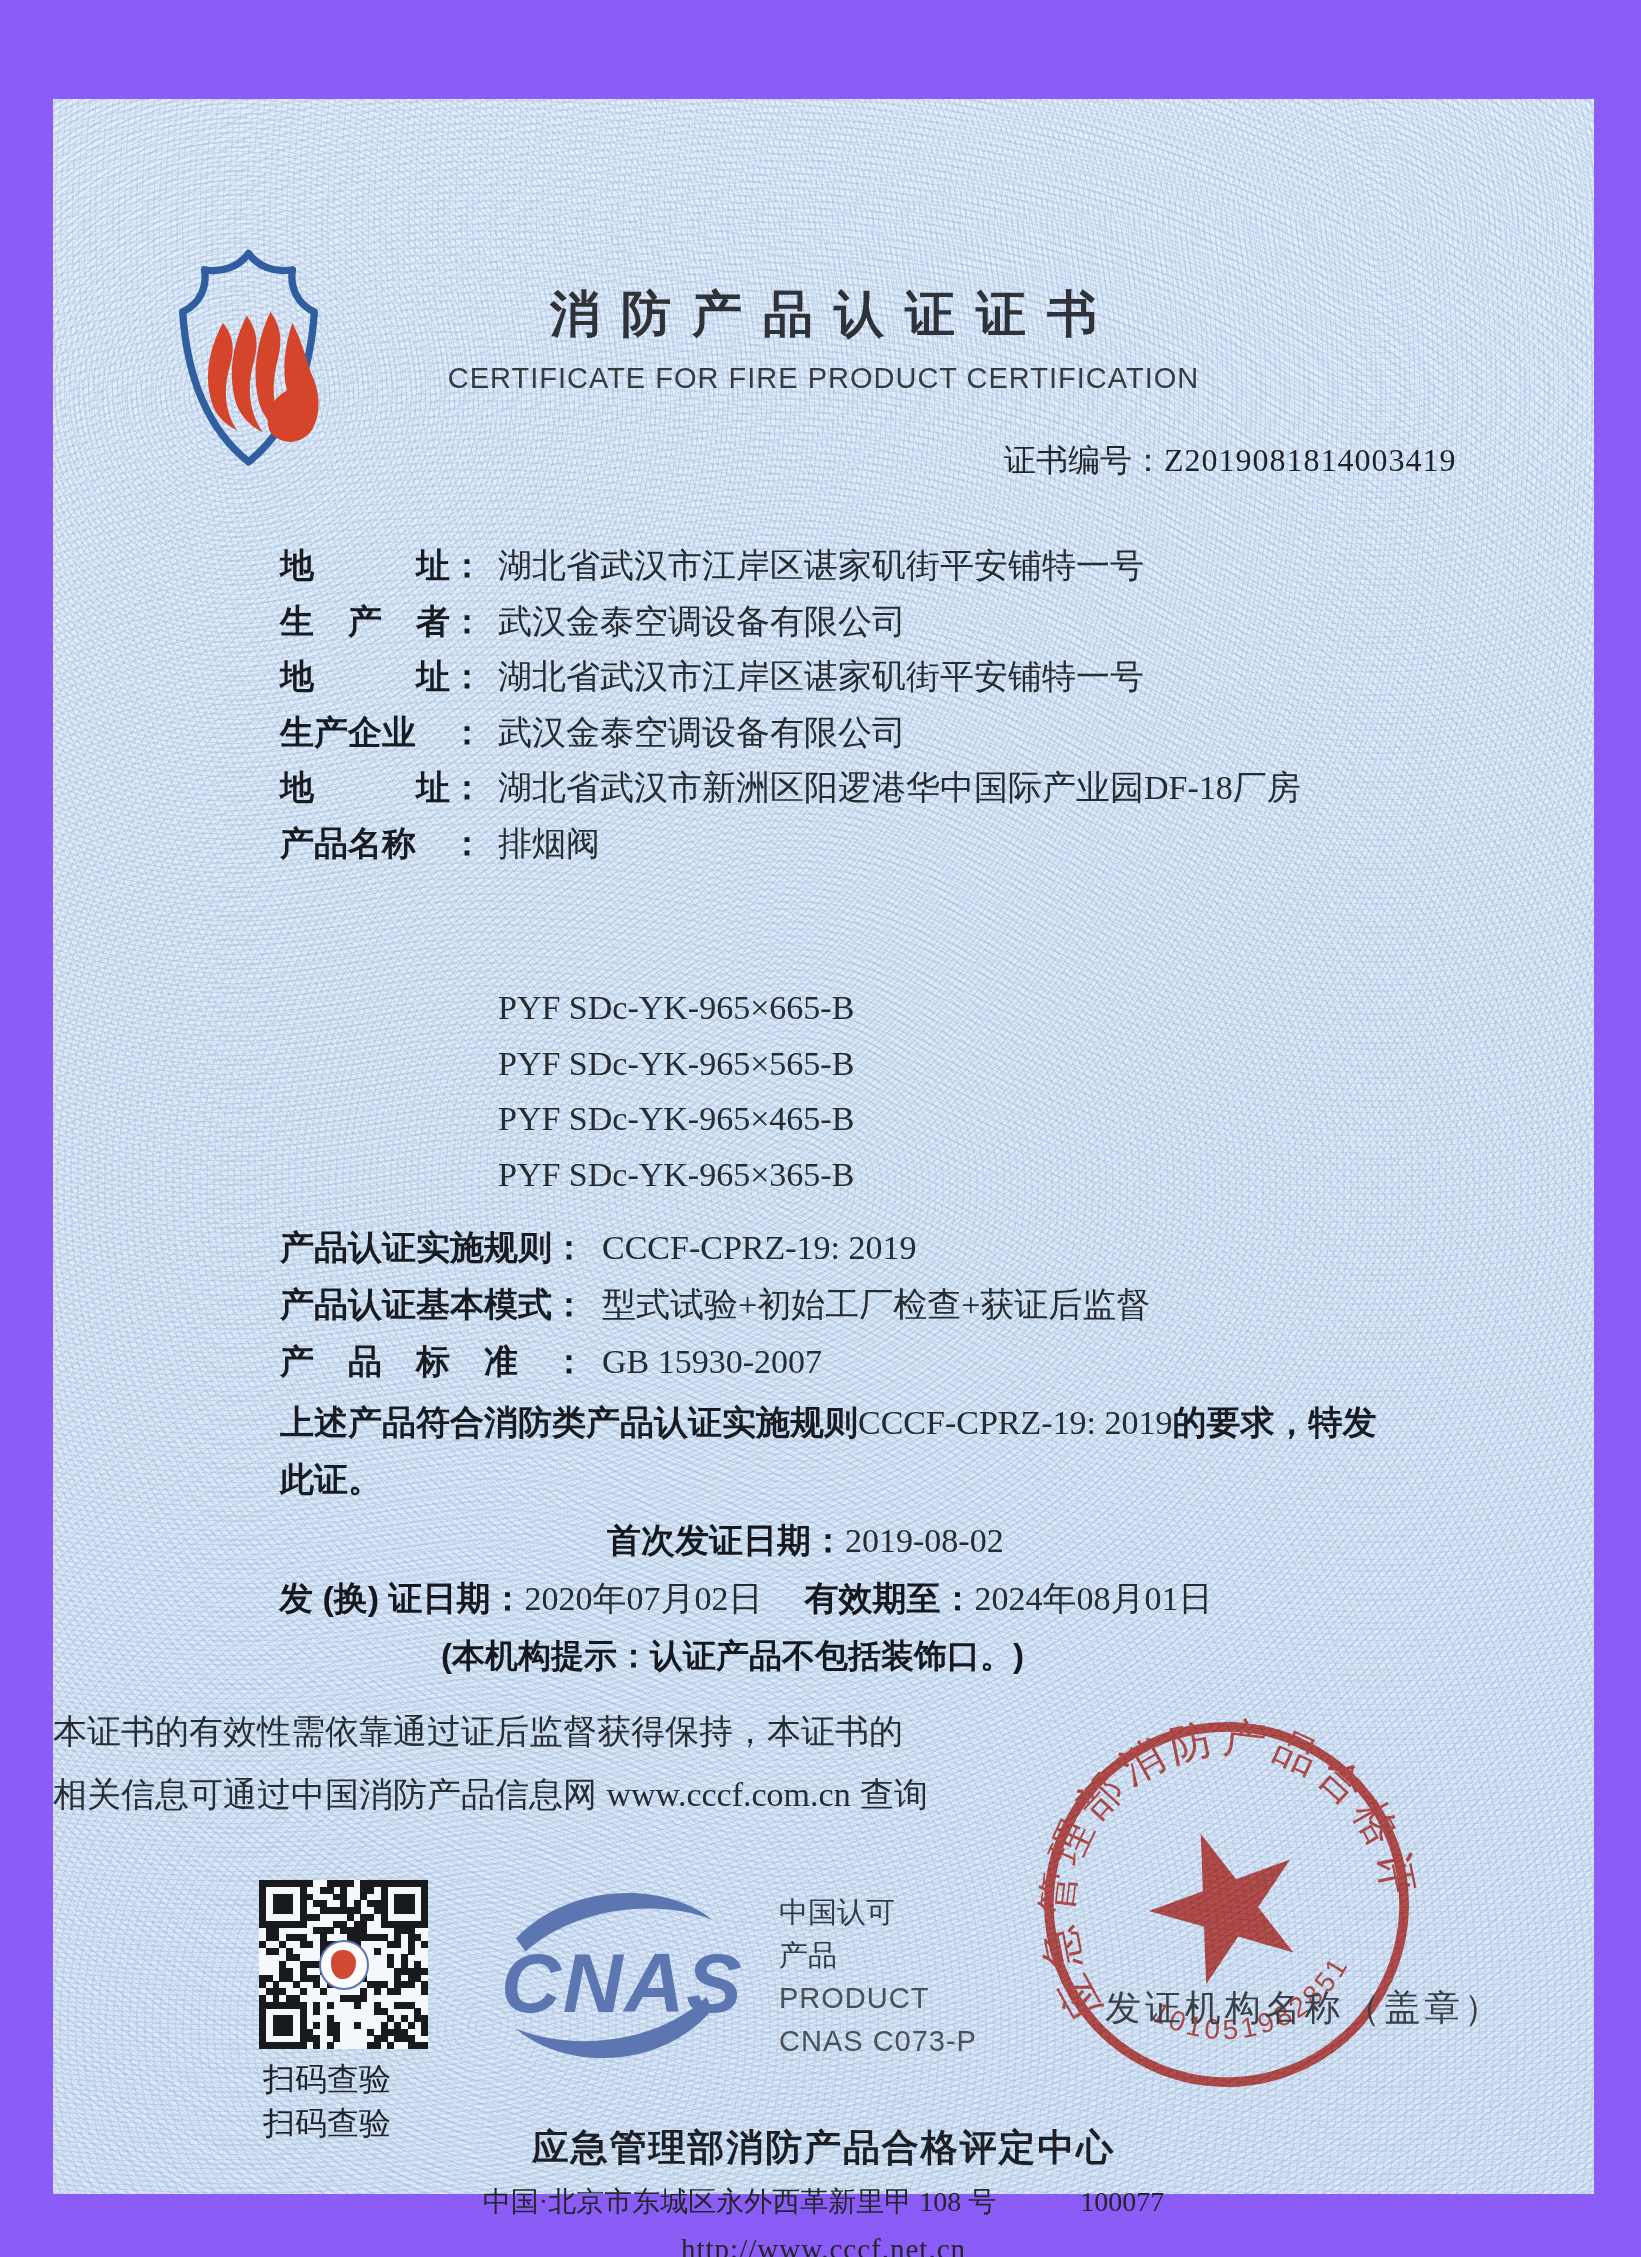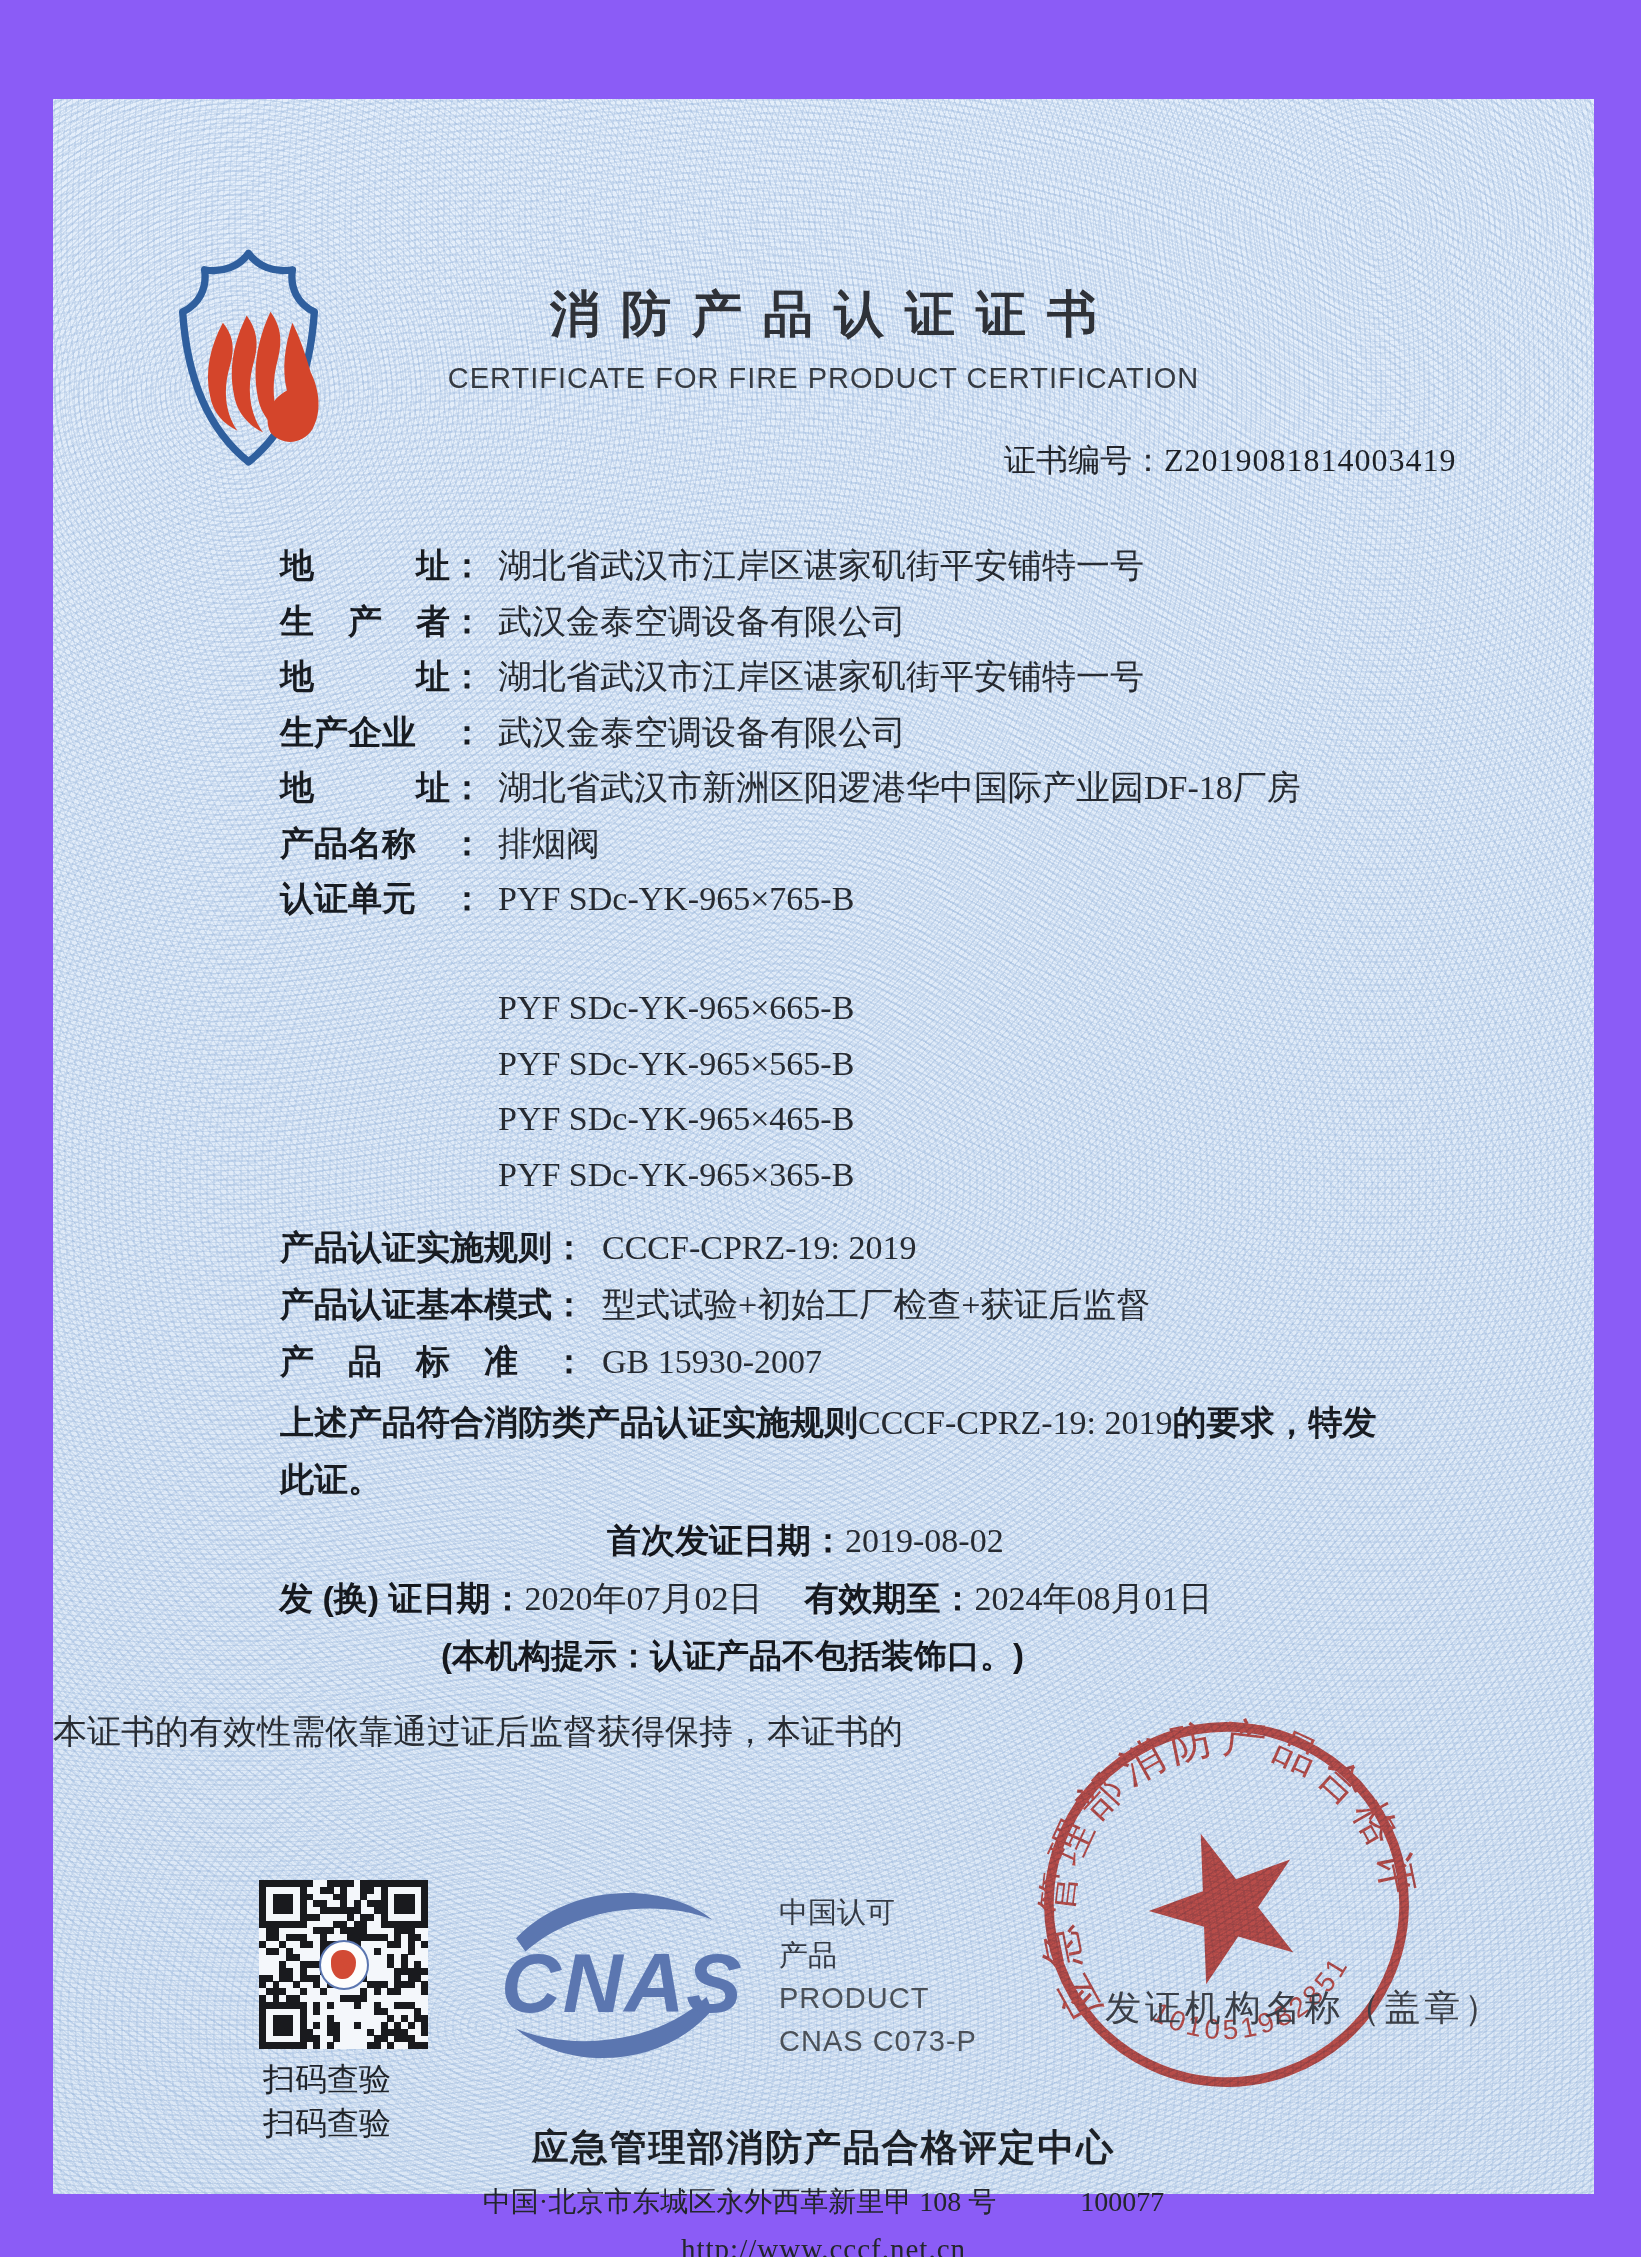--- a/index.html
+++ b/index.html
@@ -75,39 +75,39 @@
     <div class="subtitle">CERTIFICATE FOR FIRE PRODUCT CERTIFICATION</div>
 
     <div class="certno"><span class="cl">证书编号：</span><span class="cv">Z2019081814003419</span></div>
 
     <div class="frow" style="top:446px"><span class="flabel">地　　　址：</span><span class="fvalue">湖北省武汉市江岸区谌家矶街平安铺特一号</span></div>
     <div class="frow" style="top:502px"><span class="flabel">生　产　者：</span><span class="fvalue">武汉金泰空调设备有限公司</span></div>
     <div class="frow" style="top:557px"><span class="flabel">地　　　址：</span><span class="fvalue">湖北省武汉市江岸区谌家矶街平安铺特一号</span></div>
     <div class="frow" style="top:613px"><span class="flabel">生产企业　：</span><span class="fvalue">武汉金泰空调设备有限公司</span></div>
     <div class="frow" style="top:668px"><span class="flabel">地　　　址：</span><span class="fvalue">湖北省武汉市新洲区阳逻港华中国际产业园DF-18厂房</span></div>
     <div class="frow" style="top:724px"><span class="flabel">产品名称　：</span><span class="fvalue">排烟阀</span></div>
-    <div class="frow" style="top:779px"><span class="flabel">认证单元　：</span><span class="fvalue">PYF SDc-YK-965×765-B</span></div>
 
     <div class="model" style="top:890px">PYF SDc-YK-965×665-B</div>
     <div class="model" style="top:946px">PYF SDc-YK-965×565-B</div>
     <div class="model" style="top:1001px">PYF SDc-YK-965×465-B</div>
     <div class="model" style="top:1057px">PYF SDc-YK-965×365-B</div>
 
     <div class="frow" style="top:1128px"><span class="flabel w8">产品认证实施规则：</span><span class="fvalue">CCCF-CPRZ-19: 2019</span></div>
     <div class="frow" style="top:1185px"><span class="flabel w8">产品认证基本模式：</span><span class="fvalue">型式试验+初始工厂检查+获证后监督</span></div>
     <div class="frow" style="top:1242px"><span class="flabel w8">产　品　标　准　：</span><span class="fvalue">GB 15930-2007</span></div>
 
     <div class="statement" style="top:1301px"><span class="b">上述产品符合消防类产品认证实施规则</span><span class="serif">CCCF-CPRZ-19: 2019</span><span class="b">的要求，特发</span></div>
     <div class="statement" style="top:1358px"><span class="b">此证。</span></div>
 
     <div class="dline" style="left:554px;top:1419px"><span class="b">首次发证日期：</span><span class="serif">2019-08-02</span></div>
     <div class="dline" style="left:226px;top:1477px"><span class="b">发 (换) 证日期：</span><span class="serif">2020年07月02日</span><span class="gap"></span><span class="b">有效期至：</span><span class="serif">2024年08月01日</span></div>
     <div class="noteline" style="top:1535px">(本机构提示：认证产品不包括装饰口。)</div>
 
     <div class="noticeline" style="top:1610px">本证书的有效性需依靠通过证后监督获得保持，本证书的</div>
+    <div class="noticeline" style="top:1673px"><span>相关信息可通过中国消防产品信息网 </span><span class="serif">www.cccf.com.cn</span><span> 查询</span></div>
 
     <div class="qr">
         <i style="left:0px;top:0px"></i>
         <i style="left:6.8px;top:0px"></i>
         <i style="left:13.5px;top:0px"></i>
         <i style="left:20px;top:0px"></i>
         <i style="left:27px;top:0px"></i>
         <i style="left:34px;top:0px"></i>
         <i style="left:41px;top:0px"></i>
         <i style="left:47px;top:0px"></i>

